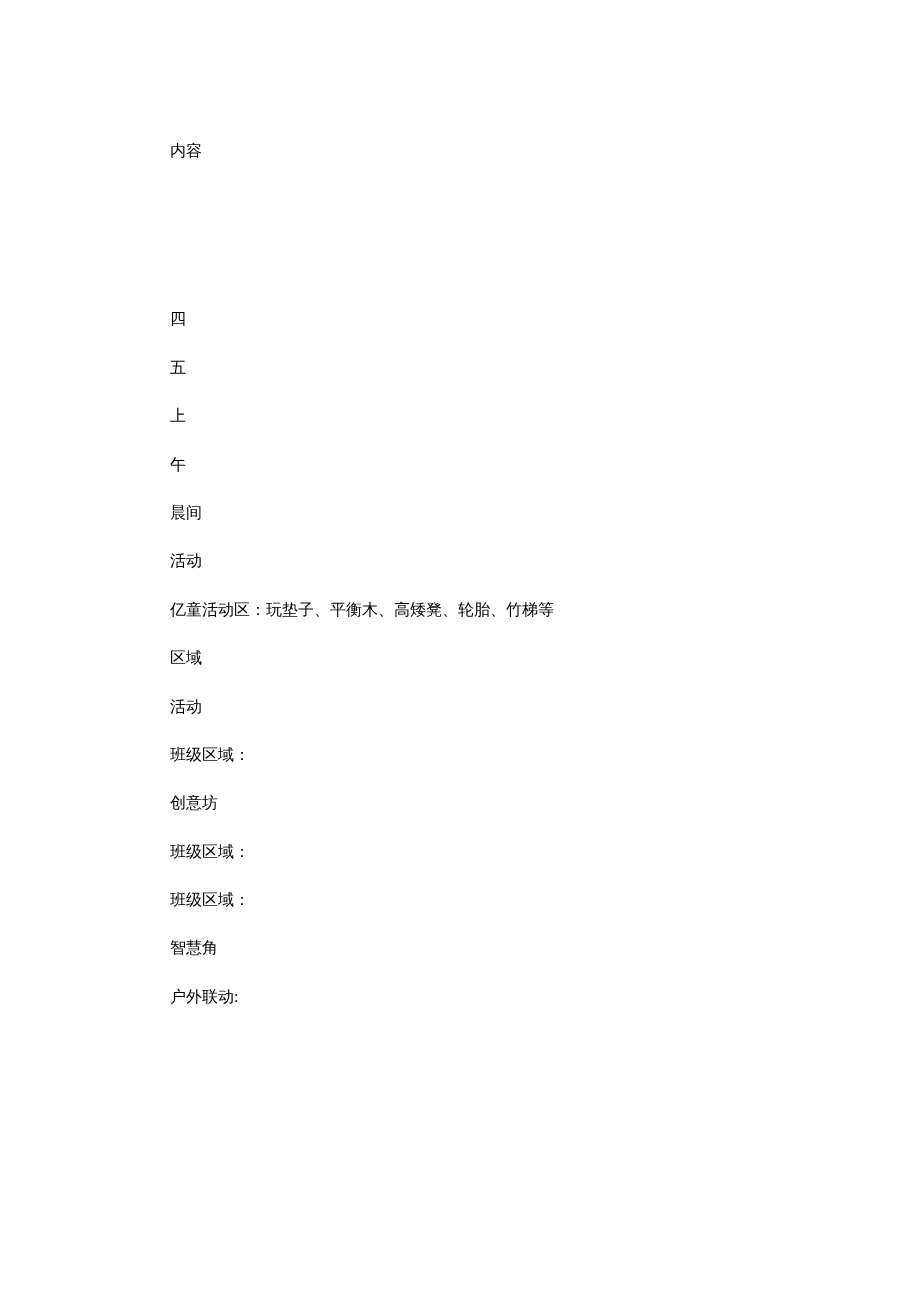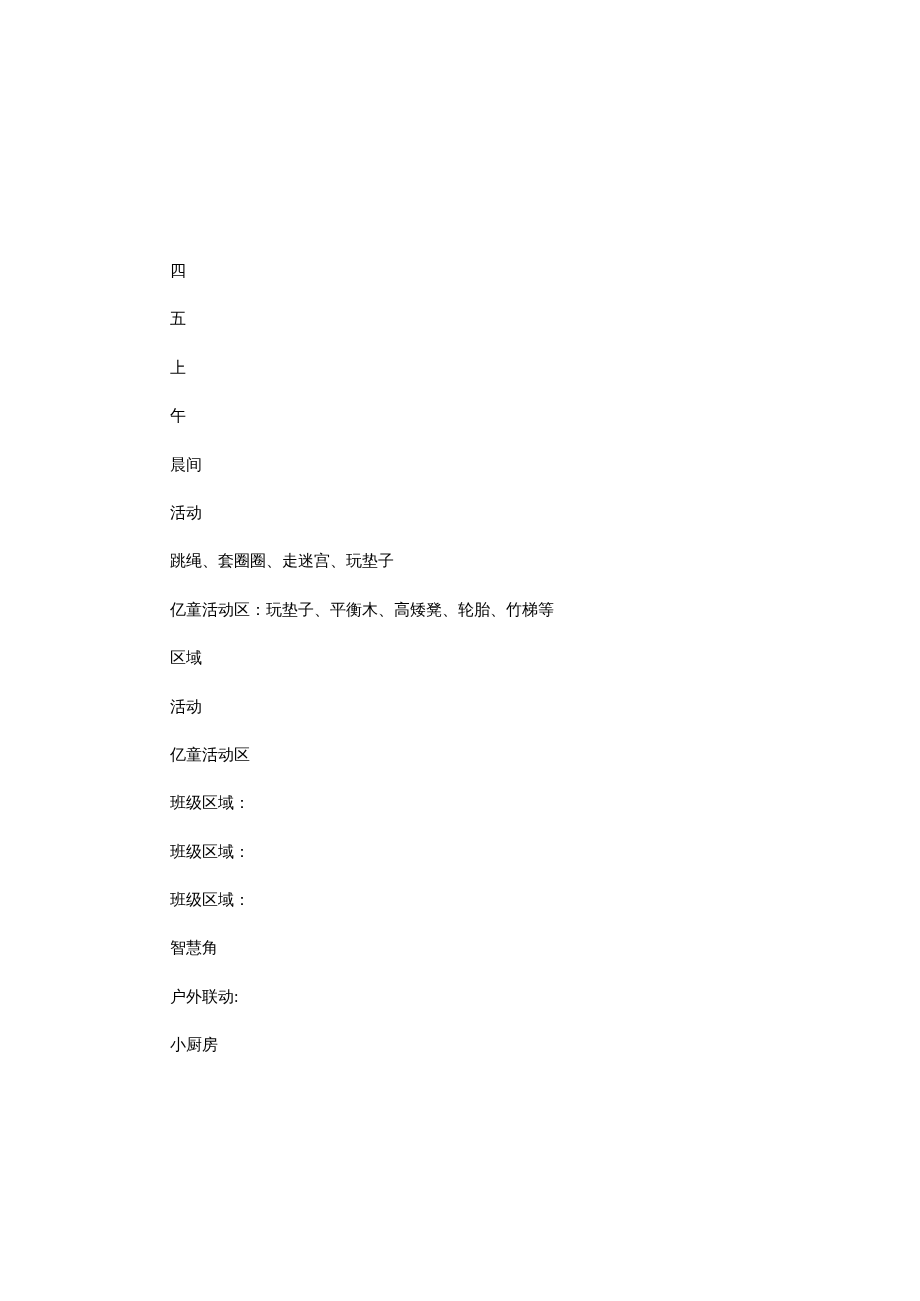--- a/index.html
+++ b/index.html
@@ -20,31 +20,30 @@
     margin-bottom: 26px;
   }
   .gap-large {
     height: 120px;
   }
 </style>
 </head>
 <body>
 
 <div class="page">
+  <div class="line">内容</div>
   <div class="gap-large"></div>
   <div class="line">四</div>
   <div class="line">五</div>
   <div class="line">上</div>
   <div class="line">午</div>
   <div class="line">晨间</div>
   <div class="line">活动</div>
-  <div class="line">跳绳、套圈圈、走迷宫、玩垫子</div>
   <div class="line">亿童活动区：玩垫子、平衡木、高矮凳、轮胎、竹梯等</div>
   <div class="line">区域</div>
   <div class="line">活动</div>
-  <div class="line">亿童活动区</div>
   <div class="line">班级区域：</div>
+  <div class="line">创意坊</div>
   <div class="line">班级区域：</div>
   <div class="line">班级区域：</div>
   <div class="line">智慧角</div>
   <div class="line">户外联动:</div>
-  <div class="line">小厨房</div>
 </div>
 
 </body></html>

